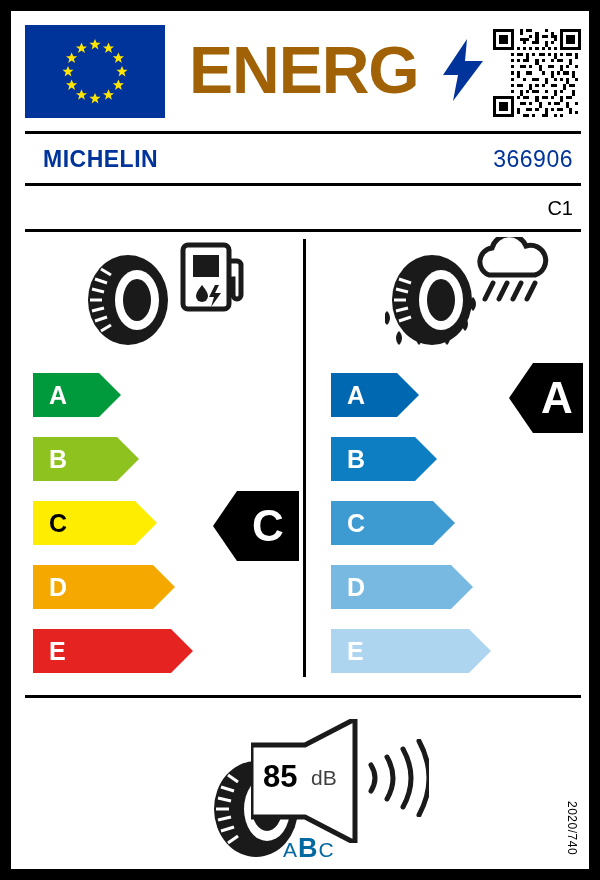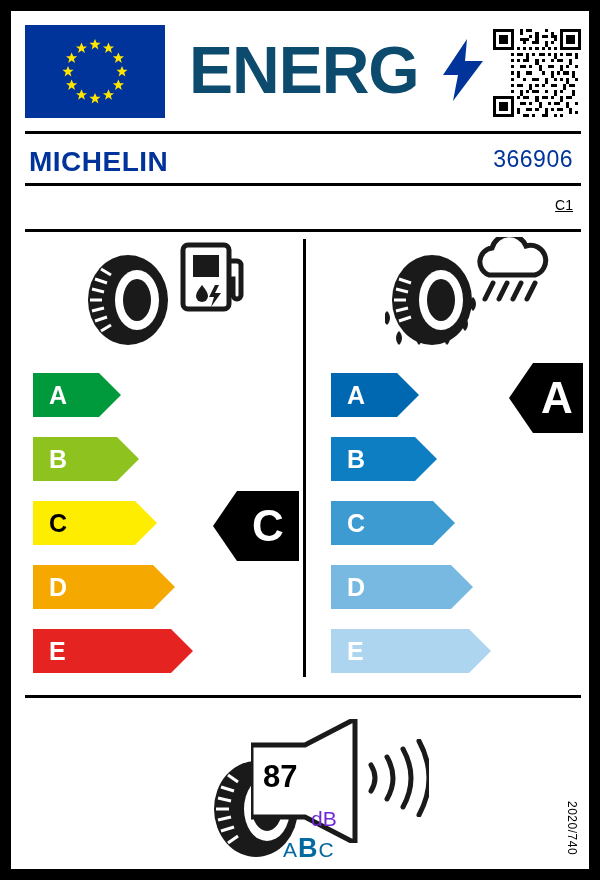--- a/index.html
+++ b/index.html
@@ -28,43 +28,43 @@
     position: absolute; left: 14px; top: 14px;
     width: 140px; height: 93px;
     background: #00349a;
   }
   .energ {
     position: absolute;
     left: 178px; top: 22px;
     font-size: 66px;
     font-weight: bold;
     letter-spacing: -1px;
-    color: #0c4a6e;
+    color: #a16207;
     line-height: 74px;
     font-family: "Liberation Sans", sans-serif;
   }
   .bolt {
     position: absolute;
     left: 432px; top: 28px;
     width: 40px; height: 62px;
   }
   .qr {
     position: absolute;
     left: 482px; top: 18px;
     width: 88px; height: 88px;
   }
   
   .rule {
     position: absolute;
     background: #000;
   }
   .brand {
     position: absolute;
-    left: 18px; top: 135px;
-    font-size: 28px;
+    left: 32px; top: 135px;
+    font-size: 23px;
     font-weight: bold;
     letter-spacing: 0.5px;
     color: #00349a;
   }
   .code {
     position: absolute;
     right: 16px; top: 135px;
     font-size: 23px;
     color: #00349a;
     letter-spacing: 0.5px;
@@ -72,23 +72,22 @@
   .size {
     position: absolute;
     left: 18px; top: 183px;
     font-size: 26px;
     color: #000;
     letter-spacing: 0.5px;
   }
   .class {
     position: absolute;
     right: 16px; top: 186px;
-    font-size: 14px;
+    font-size: 20px;
     color: #000;
-    text-decoration: underline;
   }
   
   .pictos { position: absolute; left: 0; top: 222px; width: 100%; height: 116px; }
   
   .arrow {
     position: absolute;
     display: flex;
     align-items: center;
     color: #fff;
     font-weight: bold;
@@ -115,23 +114,23 @@
   .noise { position: absolute; left: 0; top: 688px; width: 100%; height: 176px; }
   .noise-db {
     position: absolute;
     left: 252px; top: 748px;
     font-size: 31px;
     font-weight: bold;
     color: #000;
   }
   .noise-unit {
     position: absolute;
-    left: 300px; top: 796px;
+    left: 300px; top: 755px;
     font-size: 21px;
-    color: #6d28d9;
+    color: #404040;
   }
   .noise-classes {
     position: absolute;
     left: 272px; top: 822px;
     font-size: 21px;
     color: #0369a1;
     letter-spacing: 1px;
   }
   .noise-classes b { font-size: 27px; }
   .doc-id {
@@ -527,20 +526,20 @@
         <g fill="none" stroke="#1a1a1a" stroke-width="5" stroke-linecap="round">
           <path d="M6 26 q8 13 0 26"></path>
           <path d="M22 18 q12 21 0 42"></path>
           <path d="M38 10 q16 29 0 58"></path>
           <path d="M54 2 q20 37 0 74"></path>
         </g>
       </svg>
     </div>
   </div>
 
-  <div class="noise-db">87</div>
+  <div class="noise-db">85</div>
   <div class="noise-unit">dB</div>
   <div class="noise-classes">
     <span>A</span><b>B</b><span>C</span>
   </div>
 
   <div class="doc-id">2020/740</div>
 </div>
 
 </body></html>

